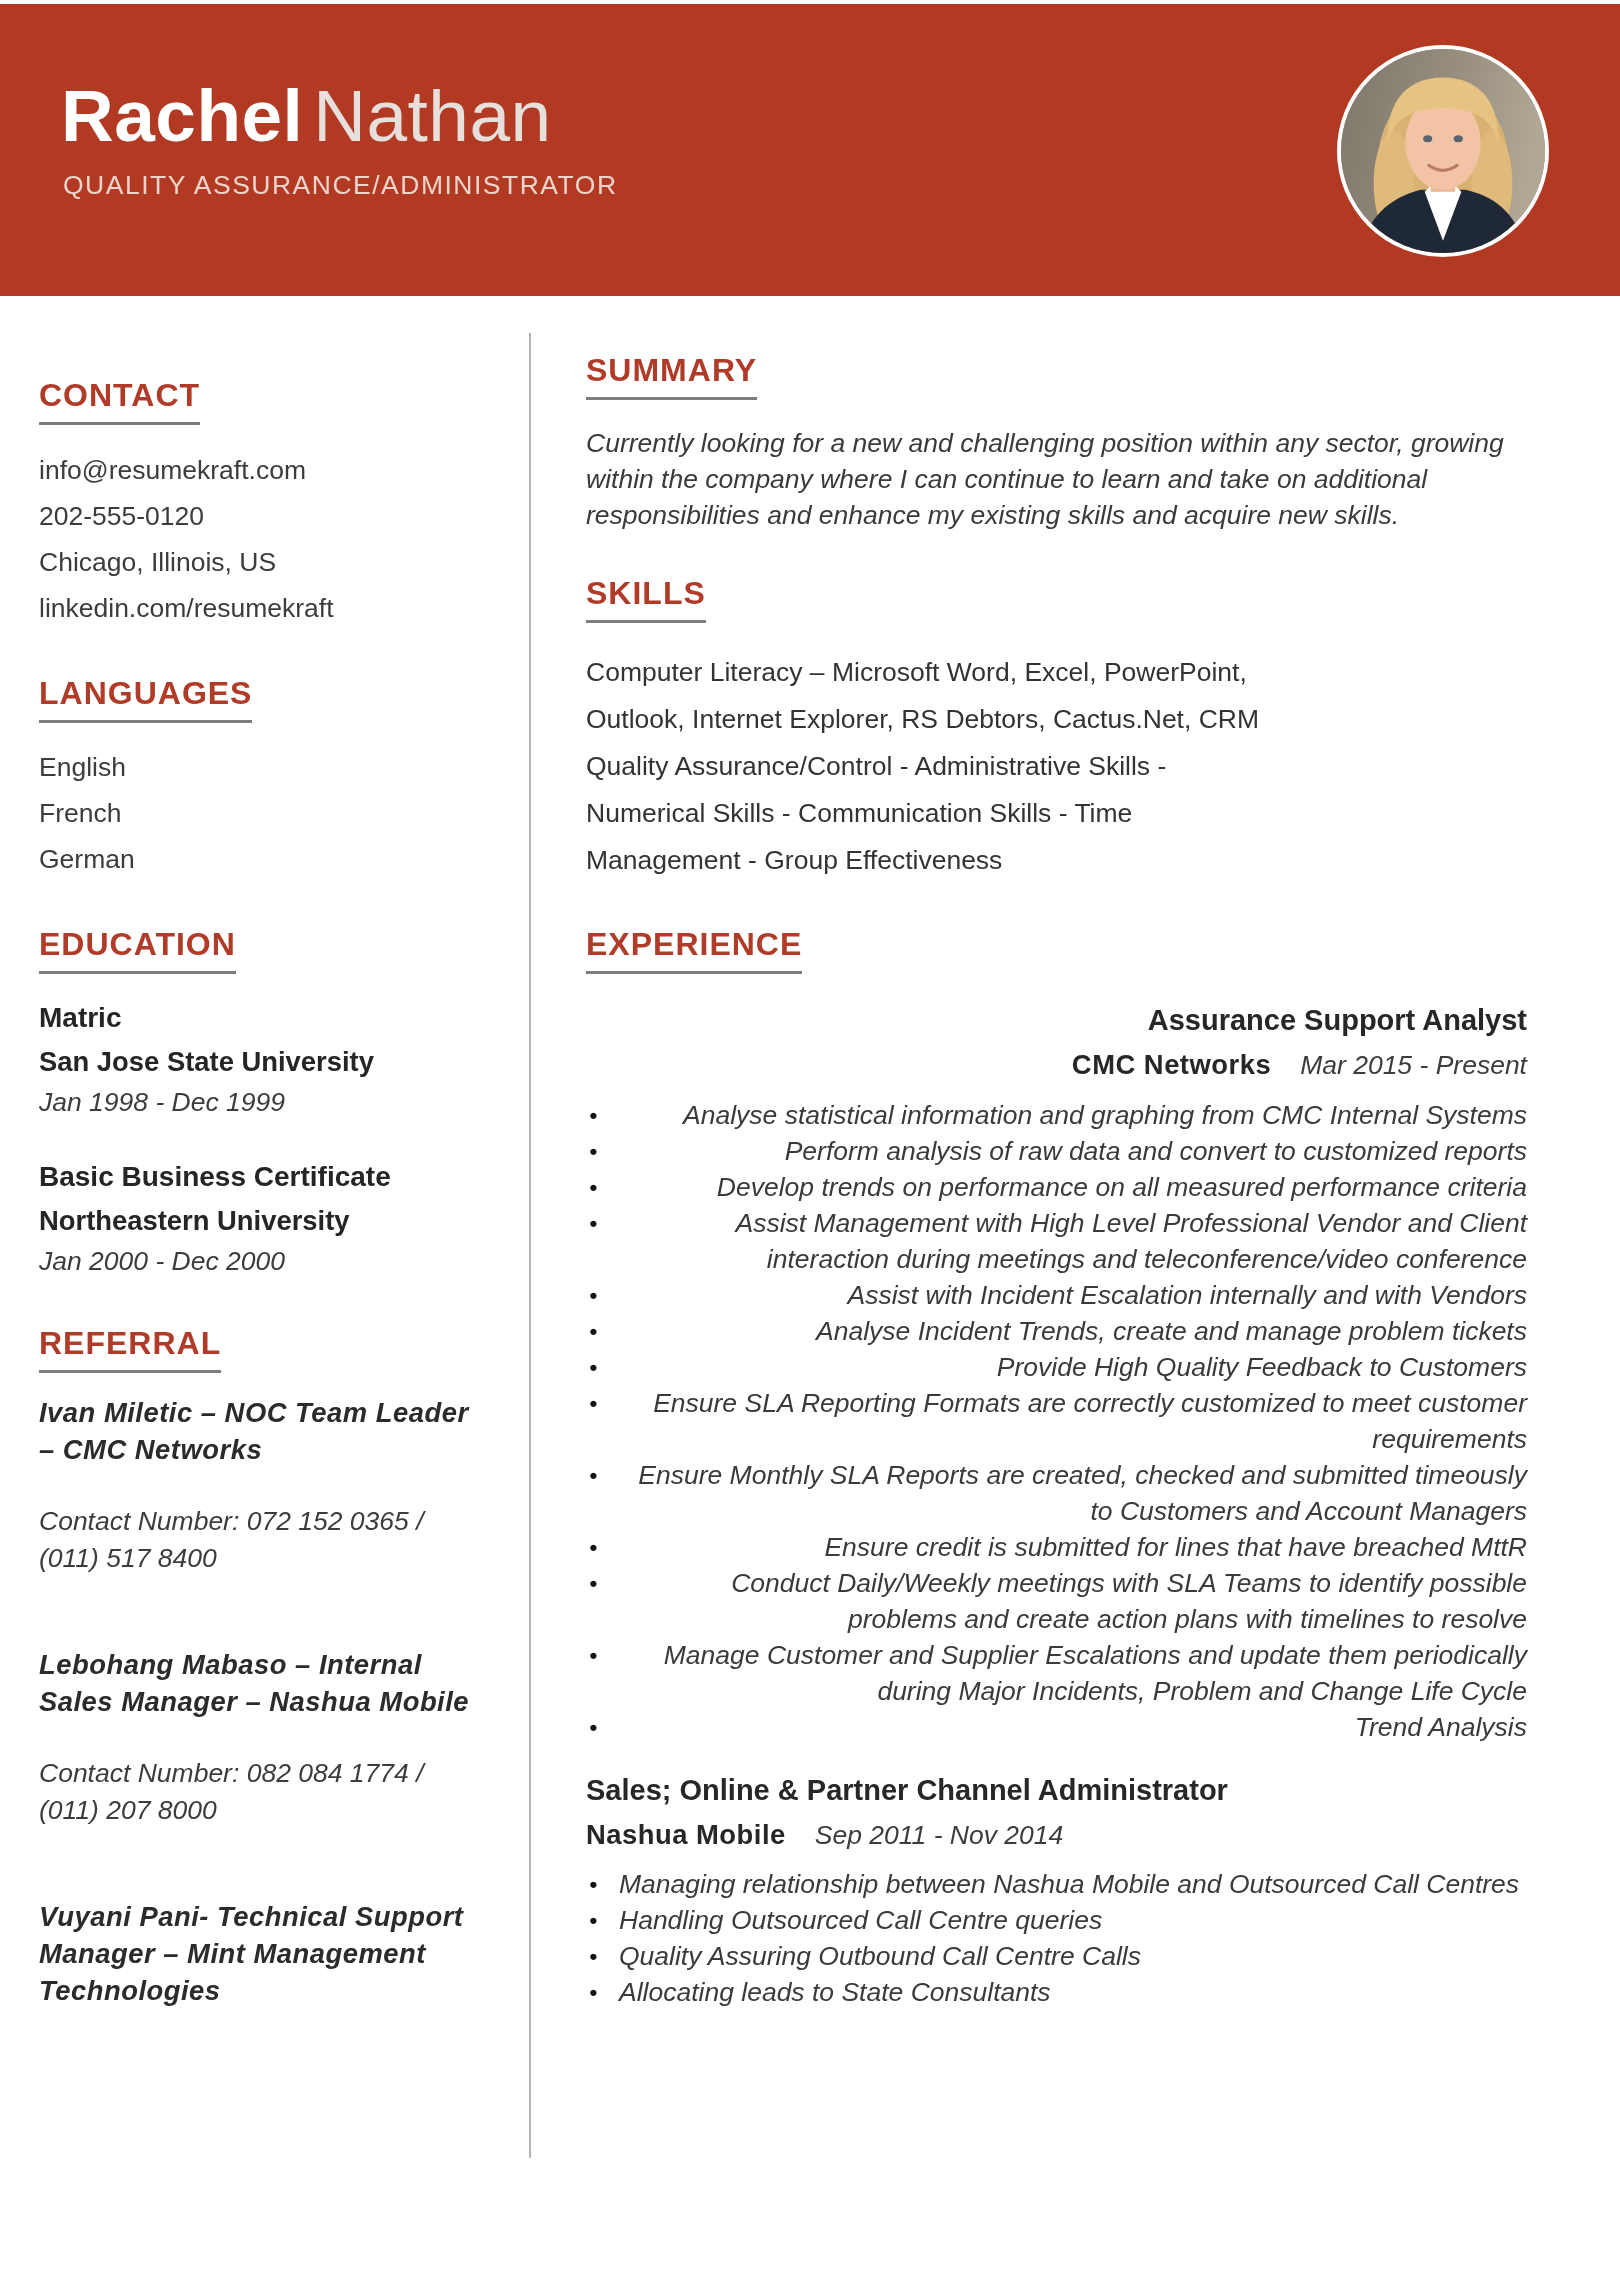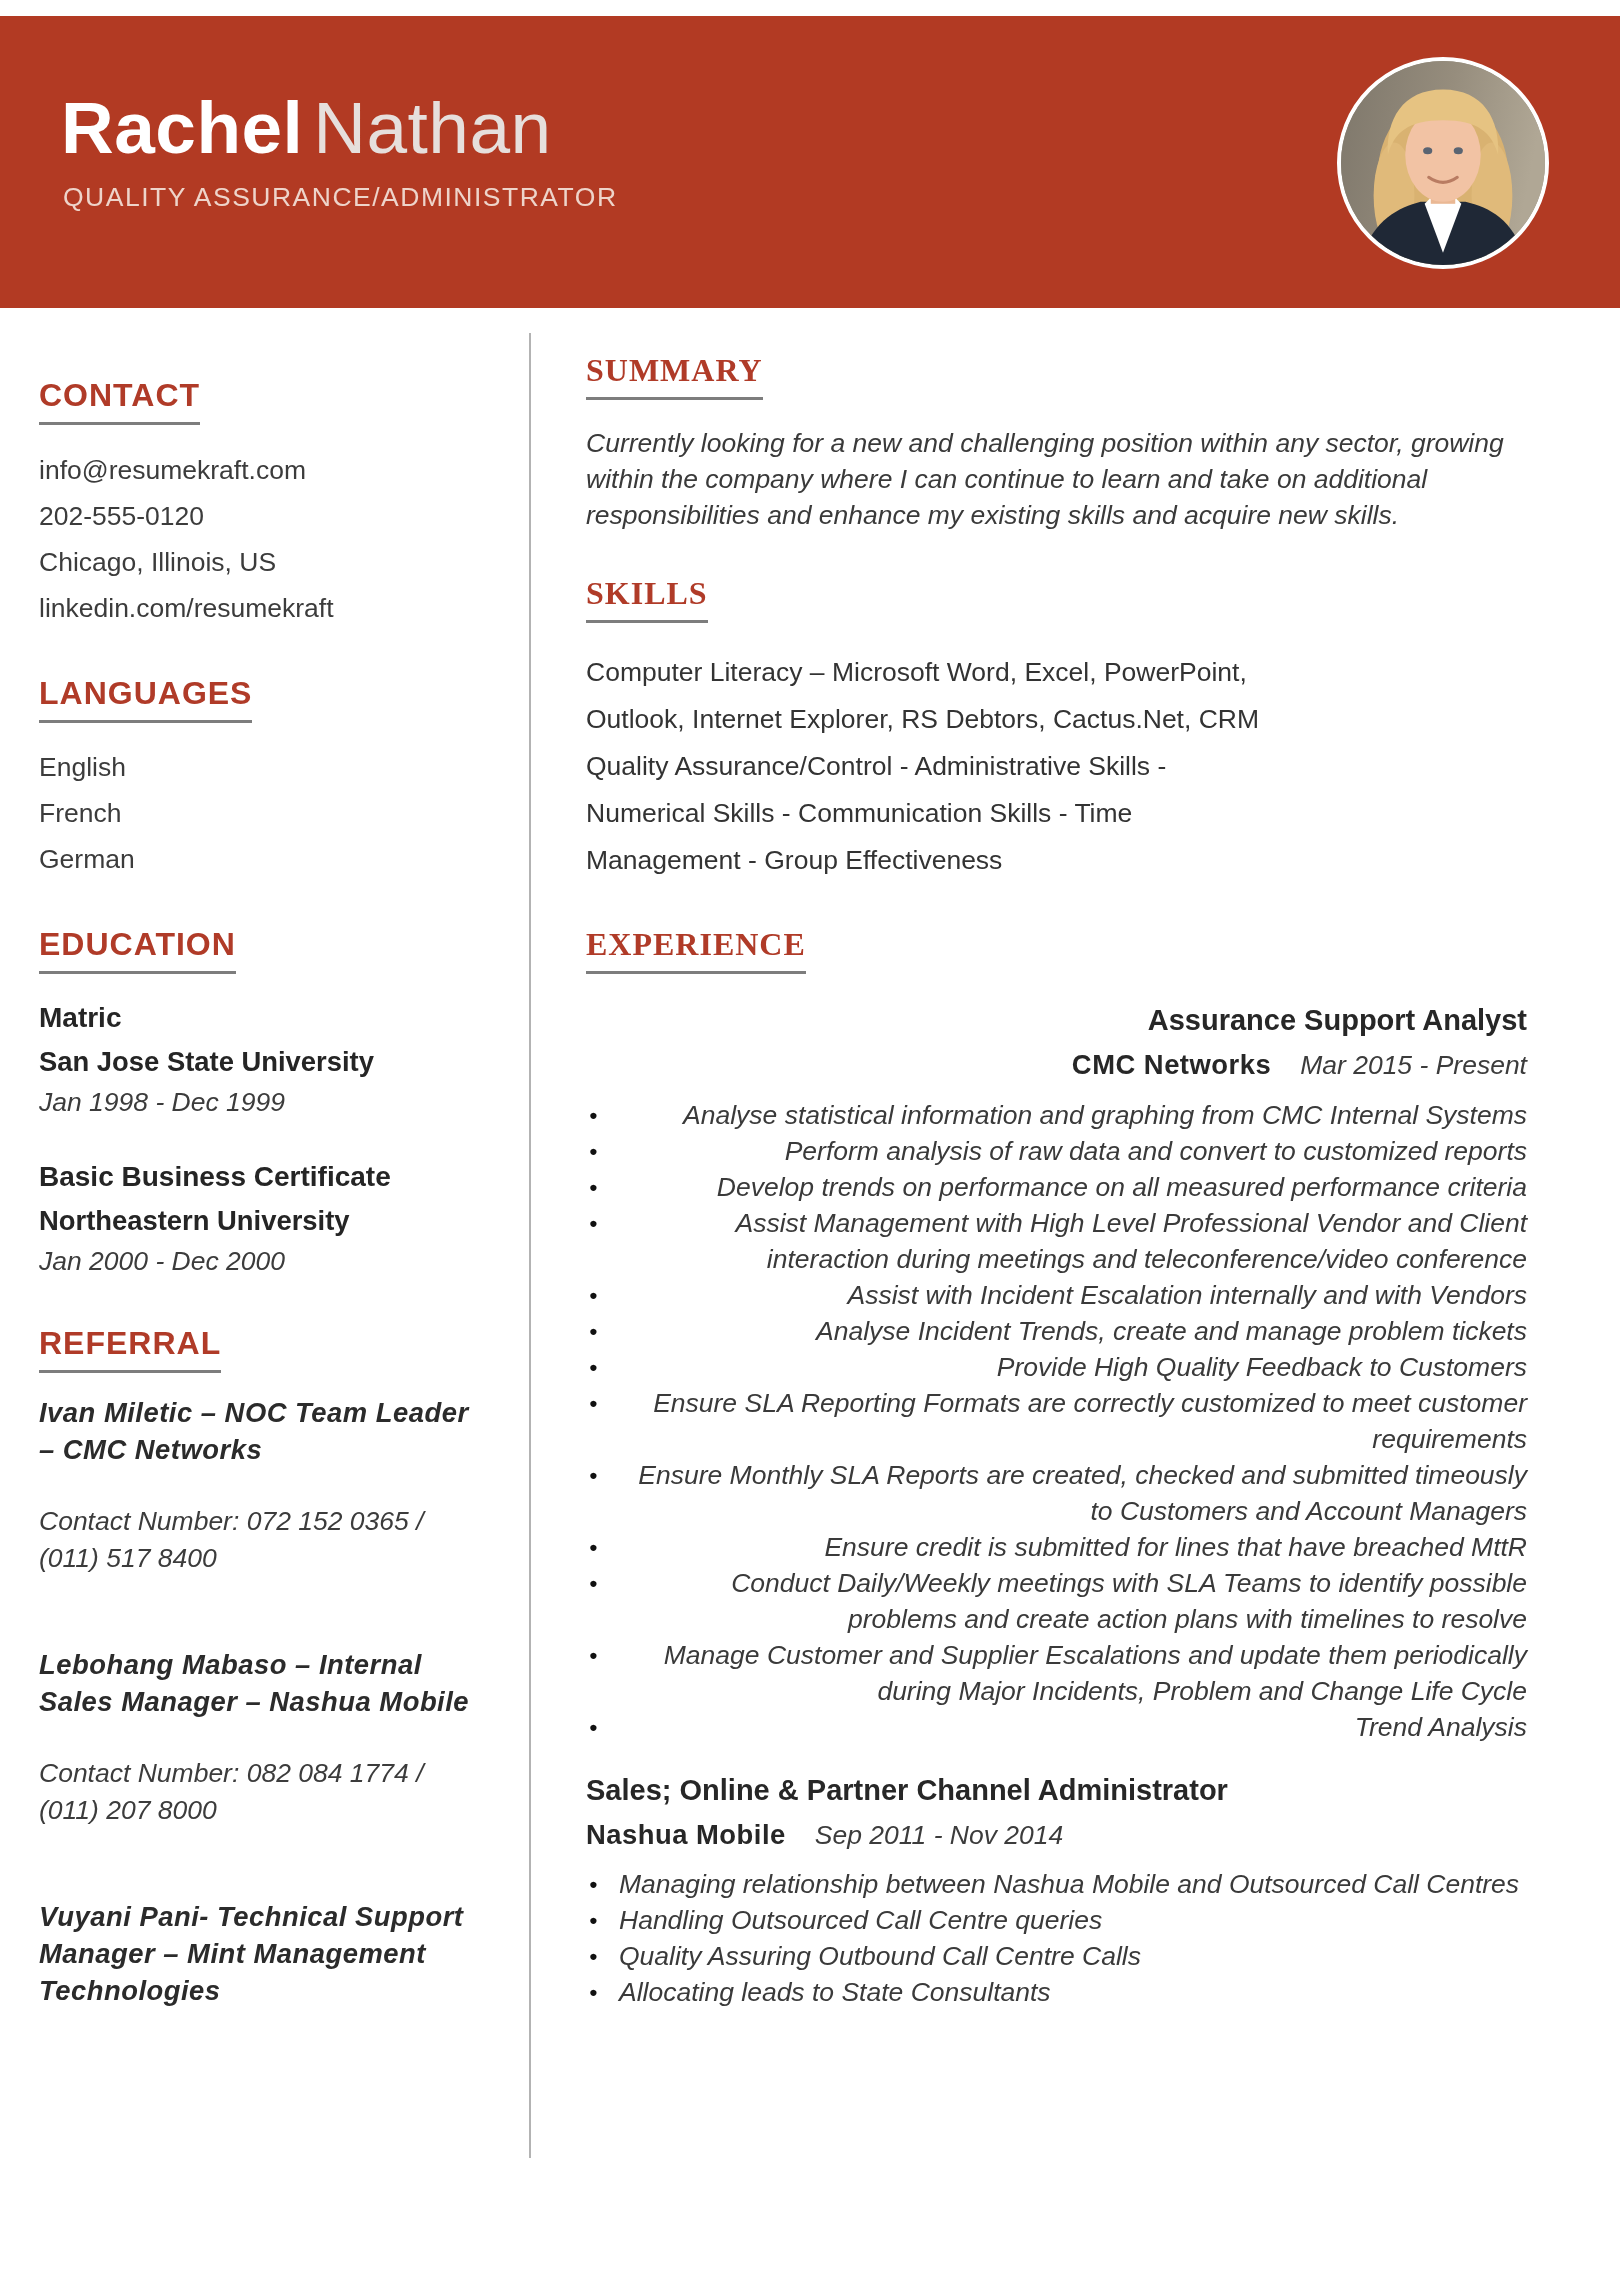--- a/index.html
+++ b/index.html
@@ -1,21 +1,21 @@
 <!DOCTYPE html>
 <html><head>
 <meta charset="utf-8">
 <style>
   * { margin:0; padding:0; box-sizing:border-box; }
   html,body { background:#ffffff; }
   body { font-family:"Liberation Sans", sans-serif; }
   .page { position:relative; width:1620px; height:2293px; background:#ffffff; overflow:hidden; }
 
   
-  .banner { position:absolute; top:16px; left:0; width:1620px; height:292px; background:#b23a23; }
+  .banner { position:absolute; top:4px; left:0; width:1620px; height:292px; background:#b23a23; }
   .name { padding:74px 0 0 61px; font-size:73px; line-height:1.05; letter-spacing:0.5px; color:#ffffff; }
   .name .first { font-weight:700; color:#ffffff; }
   .name .last  { font-weight:400; color:#e6dfdc; margin-left:9.8px; }
   .subtitle { margin:15.7px 0 0 63px; font-size:26.5px; letter-spacing:1.5px; color:#eed4ca; font-weight:400; }
   .photo { position:absolute; top:41px; left:1337px; width:212px; height:212px; border:4.9px solid #ffffff;
            border-radius:50%; overflow:hidden; background:#948b7c; }
   .photo svg { display:block; width:100%; height:100%; }
 
   
   .divider { position:absolute; left:529px; top:333px; width:2px; height:1825px; background:#b3b3b3; }
@@ -35,21 +35,21 @@
   .edu-school { font-size:27.4px; font-weight:700; color:#252525; line-height:43px; }
   .edu-dates  { font-size:26.5px; font-style:italic; color:#3c3c3c; line-height:39px; }
   .ref-entry { margin-bottom:69px; }
   .ref-entry:last-child { margin-bottom:0; }
   .ref-name { font-size:27.4px; font-weight:700; font-style:italic; color:#2b2b2b; line-height:37px; letter-spacing:0.5px; }
   .ref-contact { margin-top:35px; font-size:26.5px; font-style:italic; color:#3c3c3c; line-height:37px; }
 
   
   .col-right { position:absolute; top:292px; left:586px; width:941px; padding-top:61px; text-align:left; }
   .main-section { margin-bottom:43px; }
-  .main-section h2.sec { margin-bottom:25.5px;font-family:Liberation Serif, serif; }
+  .main-section h2.sec { margin-bottom:25.5px; }
   .summary-text { font-size:26.5px; font-style:italic; color:#3a3a3a; line-height:36px; width:936px; }
   .skills-text { font-size:26.5px; color:#333333; line-height:47px; max-width:686px; }
   .job { margin-top:25.5px; }
   .job:first-of-type { margin-top:2px;text-align:right; }
   .job-title { font-size:29px; font-weight:700; color:#272727; line-height:39px; }
   .job-line { margin-top:3.9px; line-height:41px; }
   .job-company { font-size:27.4px; font-weight:700; color:#272727; letter-spacing:0.5px; }
   .job-dates { font-size:26.5px; font-style:italic; color:#3c3c3c; margin-left:29px; }
   ul.bullets { list-style:none; margin-top:7.8px; }
   ul.bullets li { position:relative; padding-left:33px; font-size:26.5px; font-style:italic; color:#3a3a3a; line-height:36px; }

